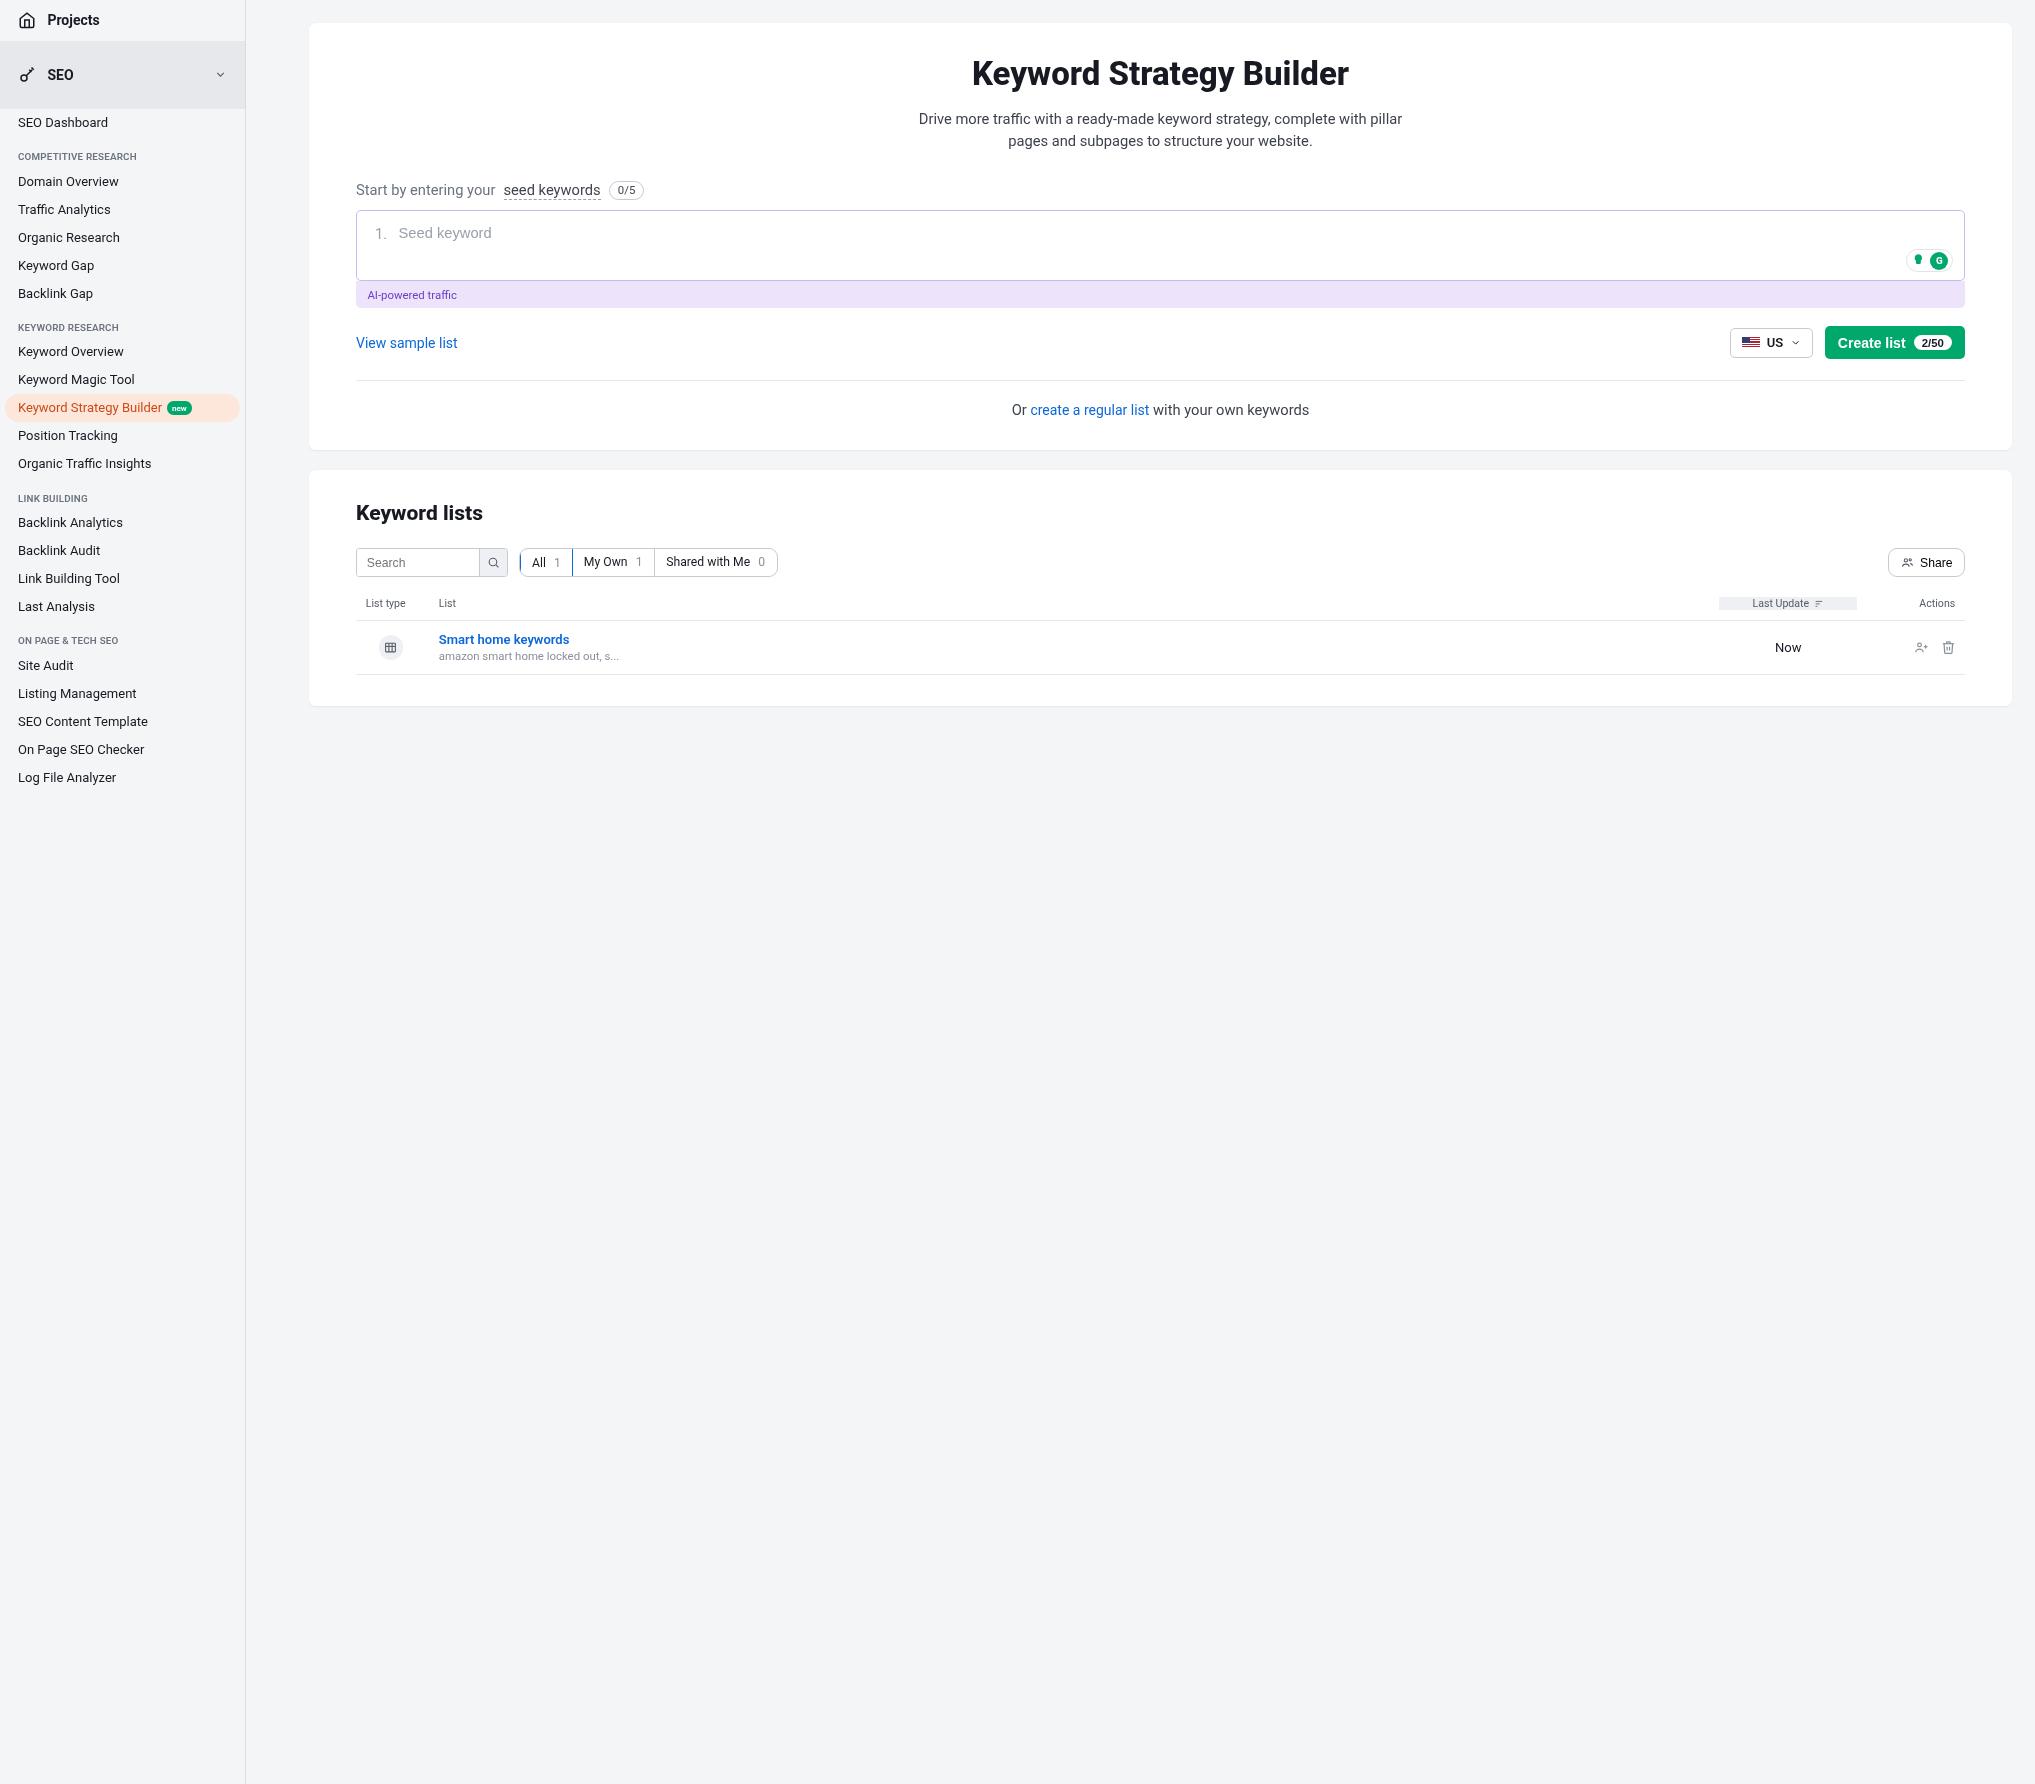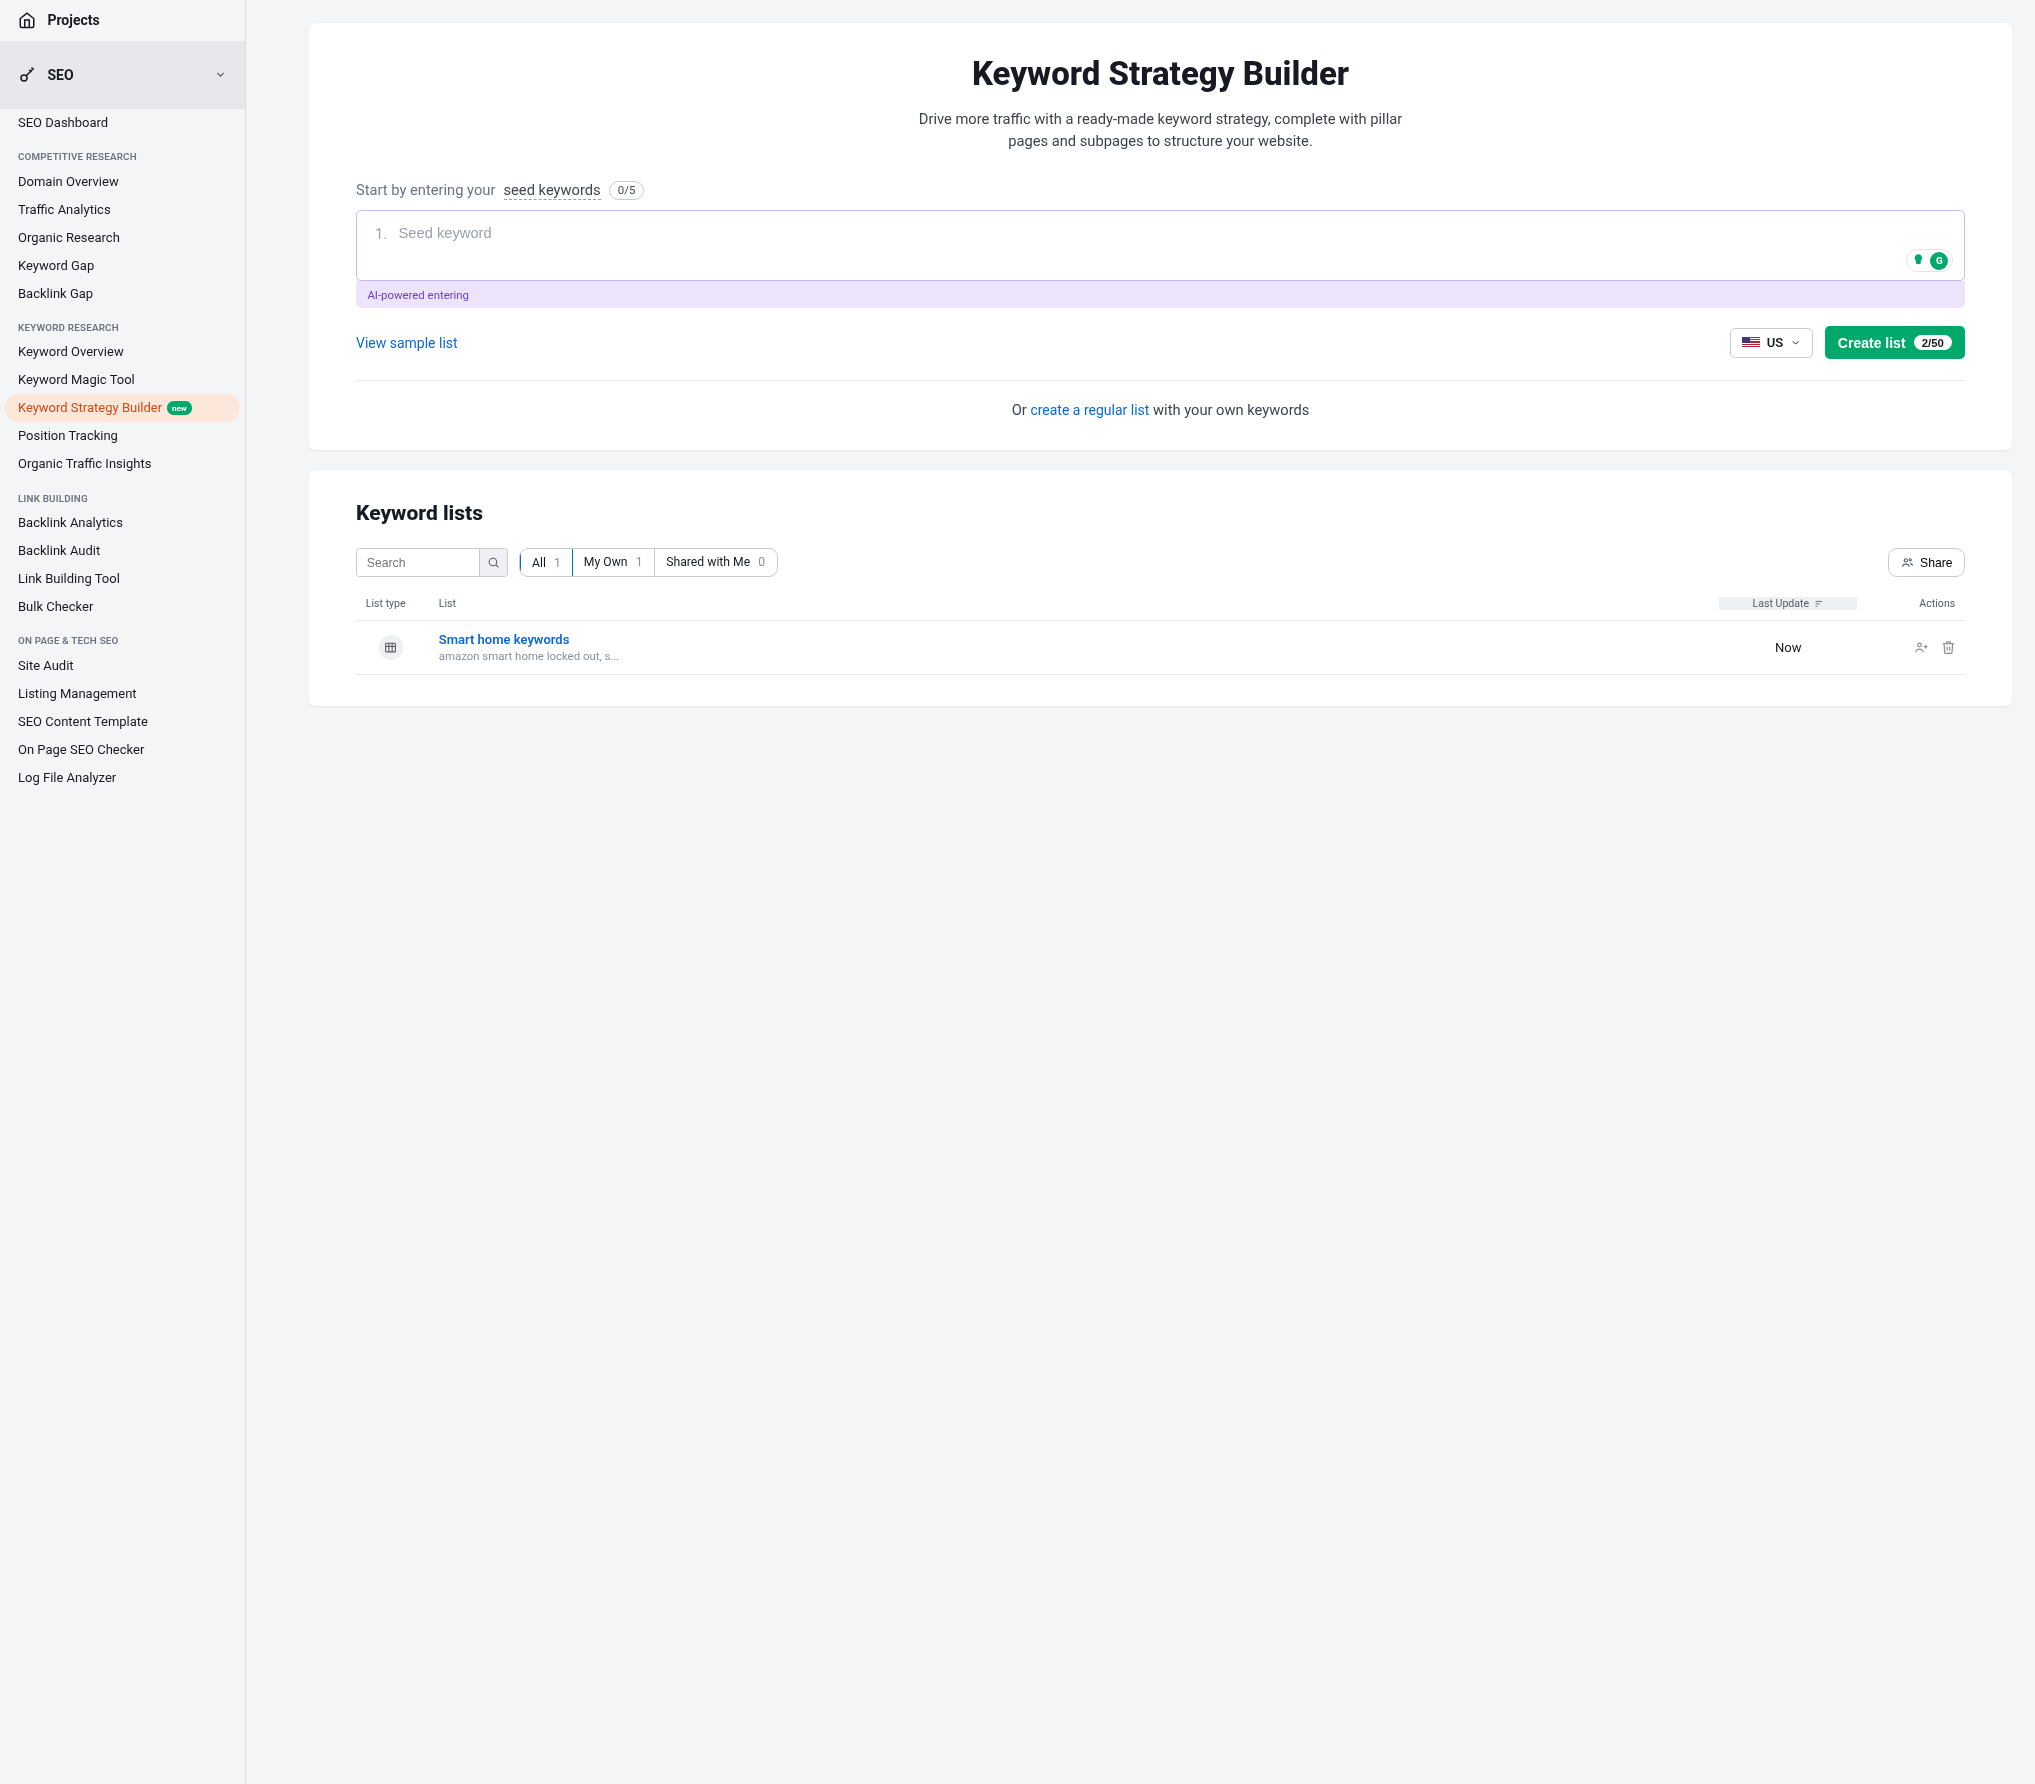--- a/index.html
+++ b/index.html
@@ -147,21 +147,21 @@
     <div class="sb-link">
         <span>Backlink Analytics</span>
       </div>
     <div class="sb-link">
         <span>Backlink Audit</span>
       </div>
     <div class="sb-link">
         <span>Link Building Tool</span>
       </div>
     <div class="sb-link">
-        <span>Bulk Checker</span>
+        <span>Last Analysis</span>
       </div>
 
     <div class="sb-cat">ON PAGE &amp; TECH SEO</div>
     <div class="sb-link">
         <span>Site Audit</span>
       </div>
     <div class="sb-link">
         <span>Listing Management</span>
       </div>
     <div class="sb-link">
@@ -192,21 +192,21 @@
           <input class="seed-input" placeholder="Seed keyword" style="">
           <div class="seed-badges">
             <span class="icon circ-b">
               <svg width="14.7" height="14.7" viewBox="0 0 24 24" fill="#00a86b">
                   <path d="M12 2a6 6 0 0 0-4 10.5V16a2 2 0 0 0 2 2h4a2 2 0 0 0 2-2v-3.5A6 6 0 0 0 12 2z"></path>
                 </svg>
             </span>
             <span class="circ-g">G</span>
           </div>
         </div>
-        <div class="ai-strip">AI-powered entering</div>
+        <div class="ai-strip">AI-powered traffic</div>
       </div>
 
       <div class="actions-row">
         <a class="link-blue">View sample list</a>
         <div class="spacer"></div>
         <div class="country-sel">
           <span class="flag"></span>
           <span>US</span>
           <span class="icon">
             <svg width="11.4" height="11.4" viewBox="0 0 24 24" fill="none" stroke="#171a22" stroke-width="2">

